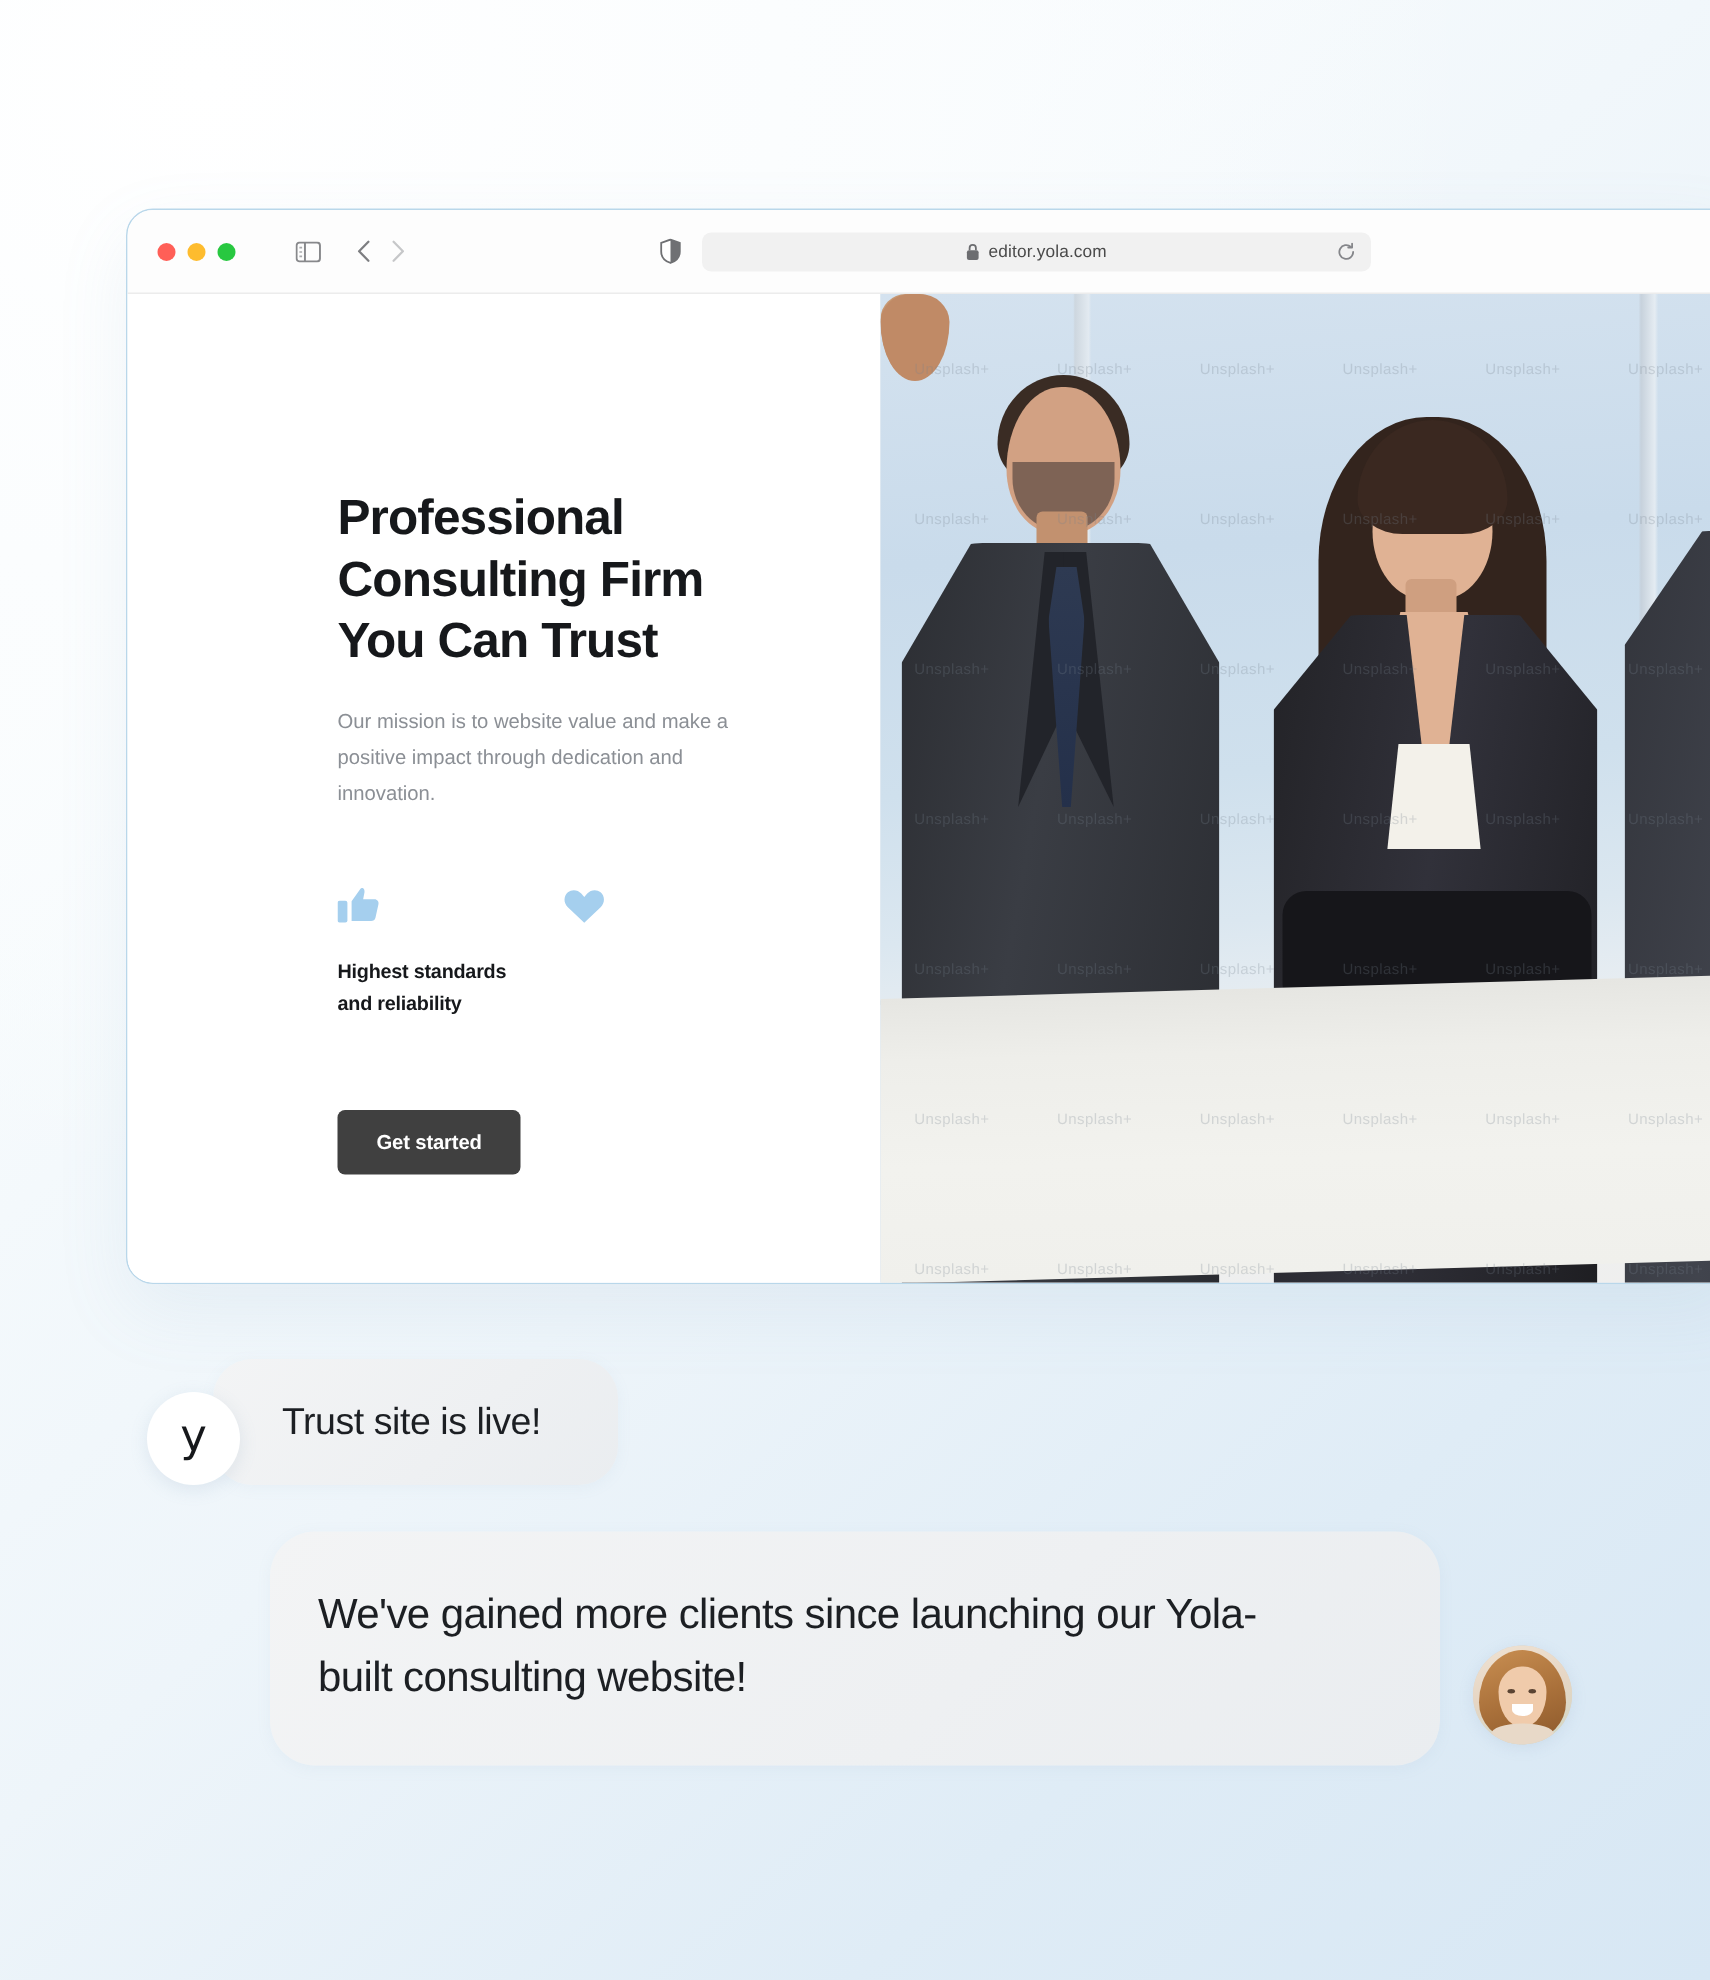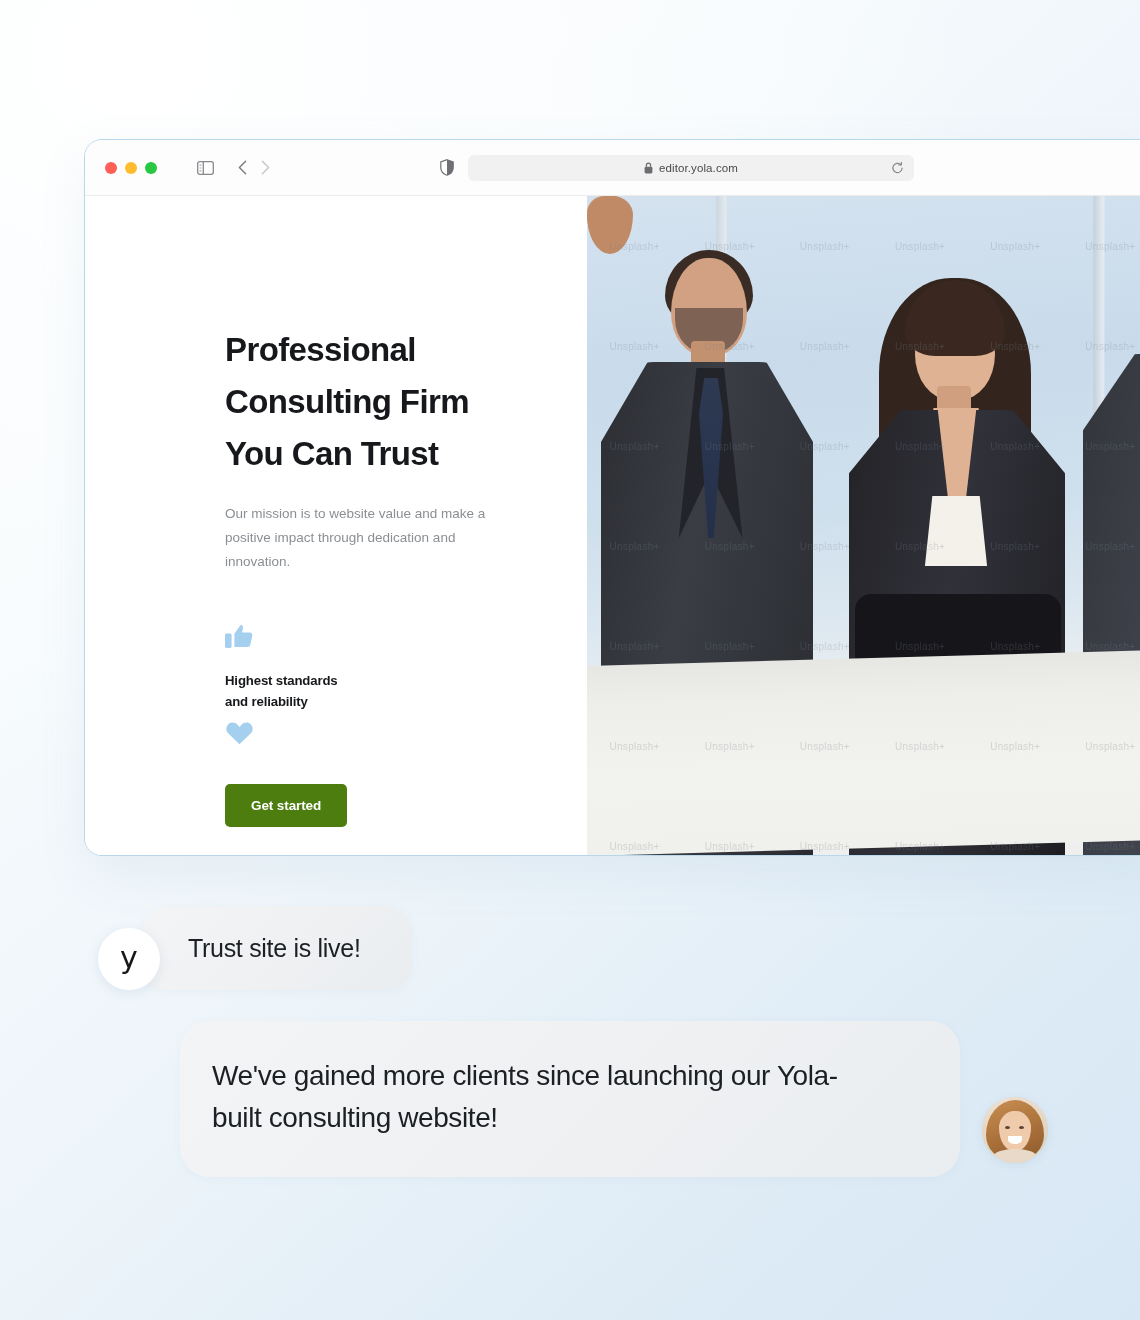--- a/index.html
+++ b/index.html
@@ -97,58 +97,57 @@
 
   .hero-content {
     position: absolute;
     left: 140px;
     top: 128px;
     width: 300px;
   }
 
   .hero-title {
     font-size: 33px;
-    line-height: 52px;
+    line-height: 41px;
     font-weight: 700;
     color: #16181b;
     letter-spacing: -0.6px;
     white-space: pre-line;
   }
 
   .hero-sub {
     margin-top: 22px;
     font-size: 13.5px;
     line-height: 24px;
     color: #8b8f95;
     width: 282px;
     white-space: pre-line;
   }
 
   .features {
     margin-top: 42px;
     display: flex;
     gap: 0;
-    flex-direction: column;
   }
   .feature { width: 162px; }
   .feature-icon { height: 34px; display: flex; align-items: flex-end; }
   .feature-label {
     margin-top: 20px;
     font-size: 13.2px;
     line-height: 21px;
     font-weight: 700;
     color: #16181b;
     letter-spacing: -0.15px;
     white-space: pre-line;
   }
 
   .cta-button {
-    margin-top: 38px;
+    margin-top: 61px;
     display: inline-block;
-    background: #4d7c0f;
+    background: #404040;
     color: #ffffff;
     font-size: 13.5px;
     font-weight: 700;
     letter-spacing: -0.1px;
     border: none;
     border-radius: 5px;
     padding: 14px 26px;
     cursor: pointer;
     font-family: "Liberation Sans", sans-serif;
   }

